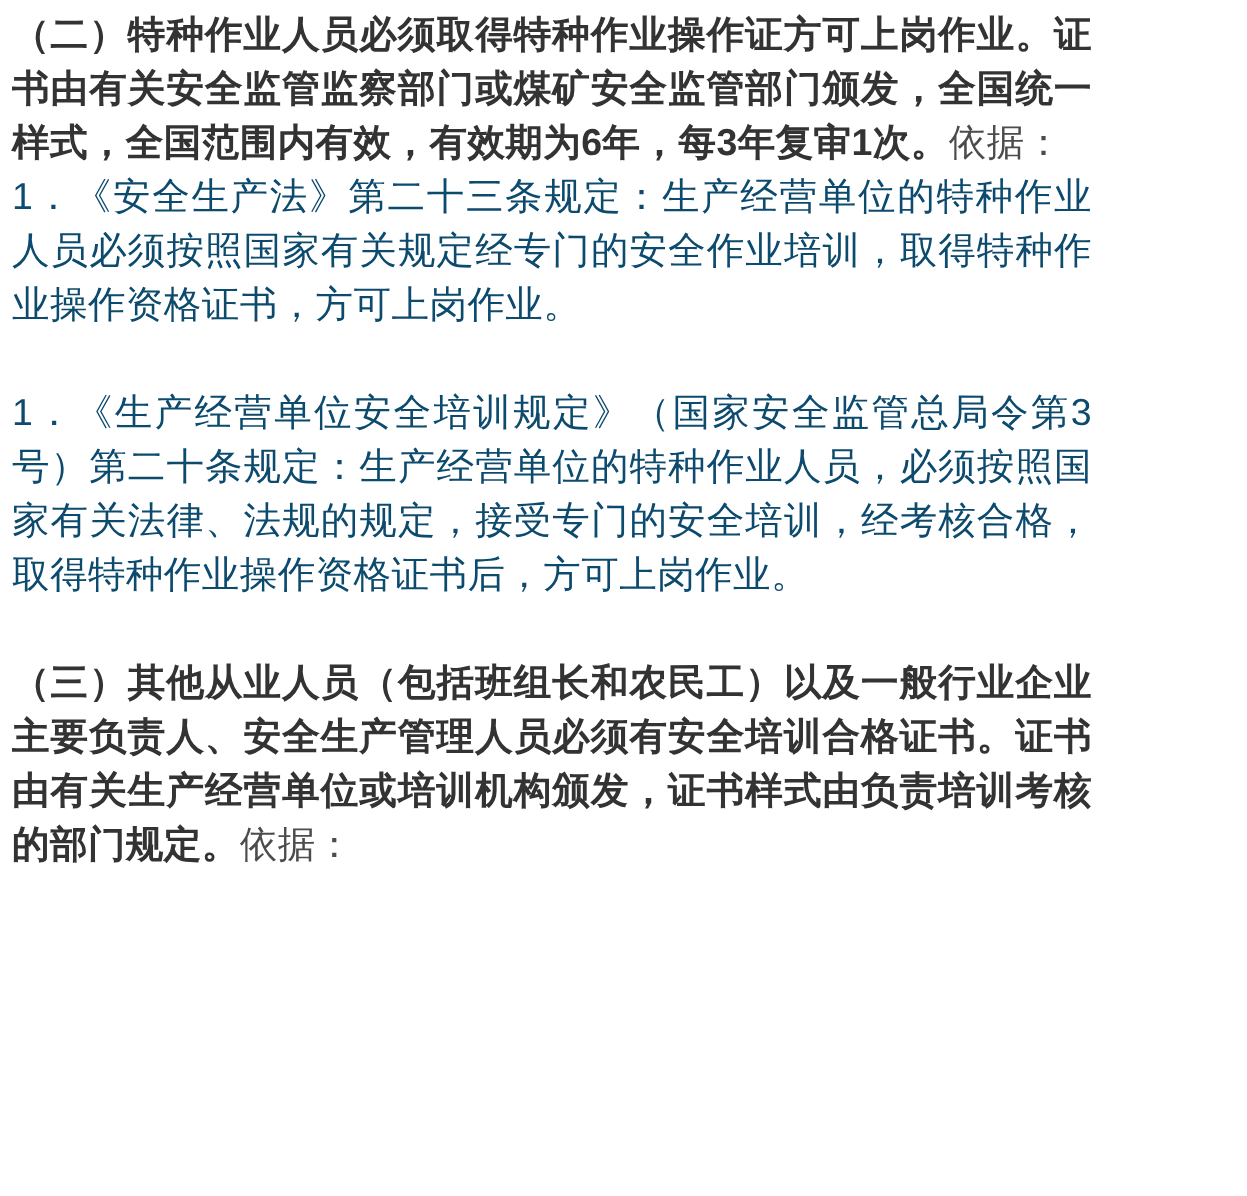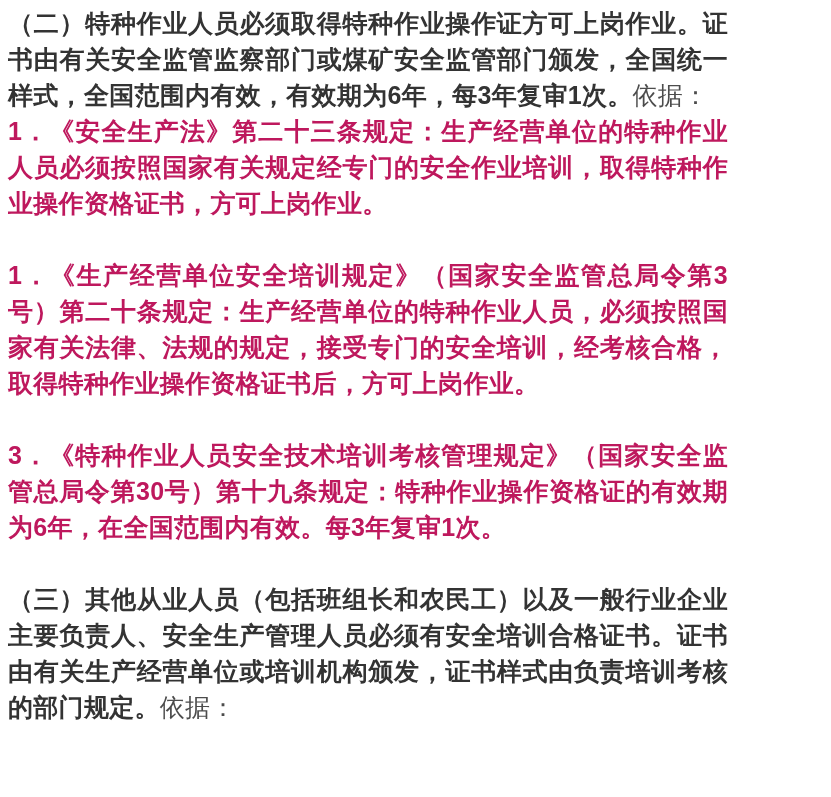--- a/index.html
+++ b/index.html
@@ -27,37 +27,36 @@
     padding: 0;
   }
   .doc p.gap-top {
     margin-top: 36px;
   }
   .p-bold {
     font-weight: 700;
     color: #333333;
   }
   .p-reg {
-    font-weight: 700;
-    color: #be185d;
+    font-weight: 400;
+    color: #0c4a6e;
   }
   .tail {
     font-weight: 400;
     color: #4c4c4c;
   }
 </style>
 </head>
 <body>
 
 <div class="doc">
 
   <p class="p-bold"><span>（二）特种作业人员必须取得特种作业操作证方可上岗作业。证书由有关安全监管监察部门或煤矿安全监管部门颁发，全国统一样式，全国范围内有效，有效期为6年，每3年复审1次。</span><span class="tail">依据：</span></p>
 
   <p class="p-reg"><span>1．《安全生产法》第二十三条规定：生产经营单位的特种作业人员必须按照国家有关规定经专门的安全作业培训，取得特种作业操作资格证书，方可上岗作业。</span></p>
 
   <p class="p-reg gap-top"><span>1．《生产经营单位安全培训规定》（国家安全监管总局令第3号）第二十条规定：生产经营单位的特种作业人员，必须按照国家有关法律、法规的规定，接受专门的安全培训，经考核合格，取得特种作业操作资格证书后，方可上岗作业。</span></p>
 
-  <p class="p-reg gap-top"><span>3．《特种作业人员安全技术培训考核管理规定》（国家安全监管总局令第30号）第十九条规定：特种作业操作资格证的有效期为6年，在全国范围内有效。每3年复审1次。</span></p>
 
   <p class="p-bold gap-top"><span>（三）其他从业人员（包括班组长和农民工）以及一般行业企业主要负责人、安全生产管理人员必须有安全培训合格证书。证书由有关生产经营单位或培训机构颁发，证书样式由负责培训考核的部门规定。</span><span class="tail">依据：</span></p>
 
 
 </div>
 
 </body></html>

